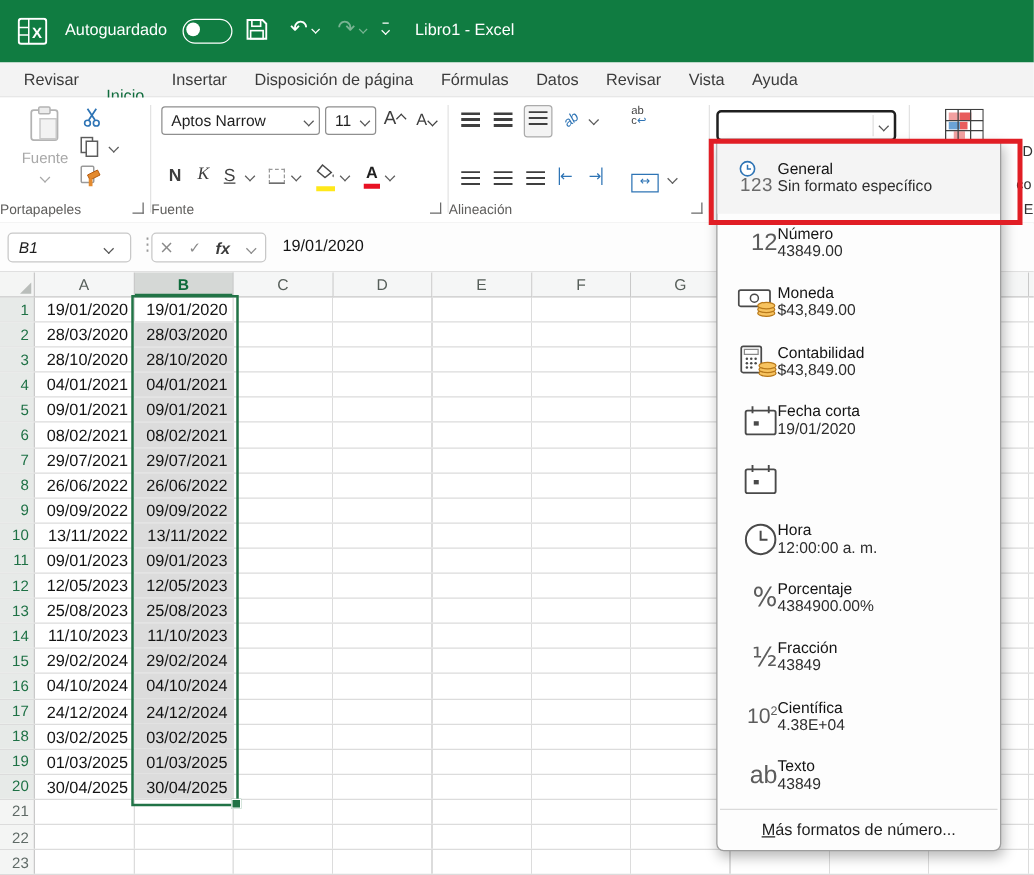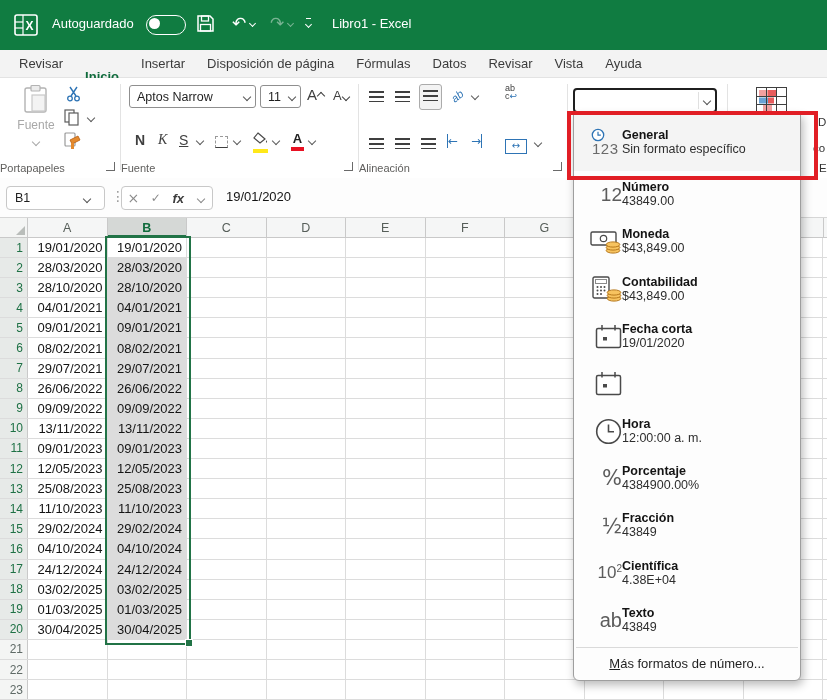--- a/index.html
+++ b/index.html
@@ -14,21 +14,21 @@
   .toggle{width:38px;height:18px;border:1.6px solid #fff;border-radius:10px;position:relative;}
   .toggle .knob{position:absolute;left:2px;top:2px;width:11px;height:11px;border-radius:50%;background:#fff;}
   .glyph{font-family:"DejaVu Sans",sans-serif;}
   .chev{display:inline-block;width:5px;height:5px;border-right:1.3px solid currentColor;border-bottom:1.3px solid currentColor;transform:rotate(45deg);vertical-align:middle;}
   .chev.up{transform:rotate(-135deg);}
   .qatbar{display:inline-block;border-top:1.6px solid #fff;padding-top:2px;line-height:6px;}
 
   
   .tabs{position:absolute;left:0;top:50px;width:827px;height:28px;background:#f3f3f3;border-bottom:1px solid #e3e3e3;display:flex;align-items:center;padding-left:8px;box-sizing:border-box;}
   .tab{padding:0 11px;font-size:13px;color:#3b3b3b;height:28px;display:flex;align-items:center;position:relative;cursor:default;}
-  .tab.active{color:#0f6b3c;font-weight:700;margin-top:25px;}
+  .tab.active{color:#0f6b3c;font-weight:400;margin-top:25px;}
   .tab.active::after{content:"";position:absolute;left:9px;right:9px;bottom:2px;height:3px;border-radius:2px;background:#1b6e42;}
 
   
   .ribbon{position:absolute;left:0;top:78px;width:827px;height:100px;background:#fff;border-bottom:1px solid #d8d8d8;}
   .rdiv{position:absolute;top:6px;height:86px;width:1px;background:#e3e3e3;}
   .grp-label{position:absolute;bottom:4px;left:0;right:14px;text-align:left;font-size:11px;color:#5f5e5c;}
   .dl{position:absolute;right:5px;bottom:7px;width:8px;height:8px;border-right:1.4px solid #6a6a6a;border-bottom:1.4px solid #6a6a6a;}
   .combo{background:#fff;border:1px solid #8f8f8f;border-radius:3px;display:flex;align-items:center;font-size:12.5px;color:#1f1f1f;box-sizing:border-box;}
   .combo .cx{flex:1;padding-left:7px;white-space:nowrap;overflow:hidden;}
   .combo .cv{width:16px;color:#555;display:flex;justify-content:center;}
@@ -64,21 +64,21 @@
   .c-fill{flex:1;background-image:repeating-linear-gradient(to right,transparent 0 78.5px,#dcdcdc 78.5px 79.5px);}
   .range{position:absolute;left:105px;top:18px;width:82px;height:405px;border:2px solid #217346;pointer-events:none;}
   .handle{position:absolute;right:-4px;bottom:-4px;width:6px;height:6px;background:#217346;border:1px solid #fff;}
 
   
   .dropdown{position:absolute;left:573px;top:113px;width:228px;height:568px;background:#fdfdfd;border:1px solid #9e9e9e;border-radius:0 0 6px 6px;box-shadow:2px 4px 10px rgba(0,0,0,.28);box-sizing:border-box;z-index:30;display:flex;flex-direction:column;}
   .dd-item{height:47.3px;flex:none;display:flex;align-items:center;cursor:default;}
   .dd-item.first{height:57px;background:#f4f4f4;}
   .dd-ico{width:48px;flex:none;display:flex;align-items:center;justify-content:flex-end;color:#5c5c5c;}
   .dd-txt{flex:1;min-width:0;}
-  .dd-label{font-size:12.5px;font-weight:700;color:#141414;line-height:14px;}
+  .dd-label{font-size:12.5px;font-weight:400;color:#141414;line-height:14px;}
   .dd-value{font-size:12.5px;color:#2e2e2e;line-height:15px;white-space:nowrap;}
   .dd-sep{height:1px;background:#dadada;margin:3px 2px 0 2px;flex:none;}
   .dd-footer{flex:1;display:flex;align-items:center;justify-content:center;font-size:13px;color:#1f1f1f;}
   .ico-txt{font-size:19px;color:#5c5c5c;}
   .ico-general{position:relative;width:32px;height:28px;}
   .ico-general .g123{position:absolute;left:2px;bottom:0;font-size:15px;color:#6a6a6a;letter-spacing:.5px;}
   .ico-general svg{position:absolute;left:1px;top:-1px;}
   .ico-sci{font-size:15px;color:#5c5c5c;}
   .ico-sci sup{font-size:10px;}
 
@@ -251,21 +251,21 @@
       <line x1="10.5" y1="0.5" x2="10.5" y2="26.5" stroke="#3f3f3f"></line>
         <line x1="20.5" y1="0.5" x2="20.5" y2="26.5" stroke="#3f3f3f"></line>
     </svg>
   </span>
   <span class="frag" style="left:818px;top:38px;">D</span>
   <span class="frag" style="left:813px;top:64px;">co</span>
   <span class="frag" style="left:819px;top:84px;">E</span>
 </div>
 
 <div class="fbar">
-  <div class="fb-box" style="left:6px;top:8px;width:99px;height:24px;">
+  <div class="fb-box" style="left:6px;top:8px;width:99px;height:24px;font-style:italic;">
     <span style="flex:1;padding-left:8px;">B1</span>
     <span style="width:20px;color:#555;"><span class="chev"></span></span>
   </div>
   <span class="abs glyph" style="left:111px;top:188px;position:fixed;"></span>
   <span class="abs glyph" style="left:111px;top:10px;color:#9a9a9a;font-size:14px;">⋮</span>
   <div class="fb-box" style="left:121px;top:8px;width:92px;height:24px;">
     <span class="fb-btn glyph" style="font-size:14px;">×</span>
     <span class="fb-btn glyph">✓</span>
     <span class="fb-btn fx">fx</span>
     <span class="fb-btn"><span class="chev"></span></span>

